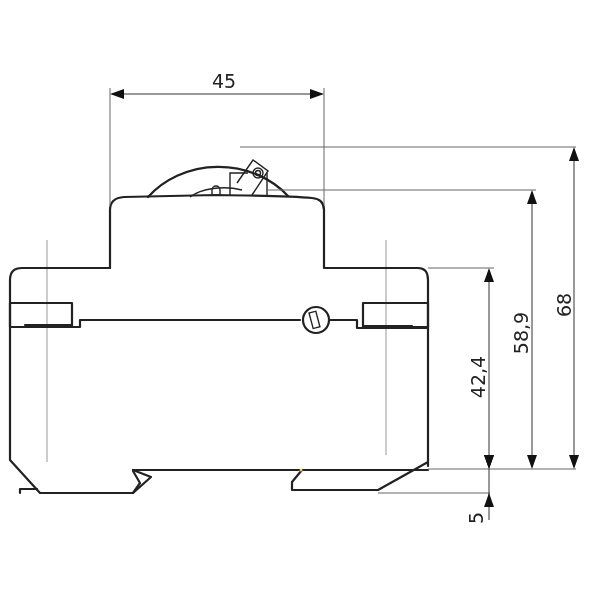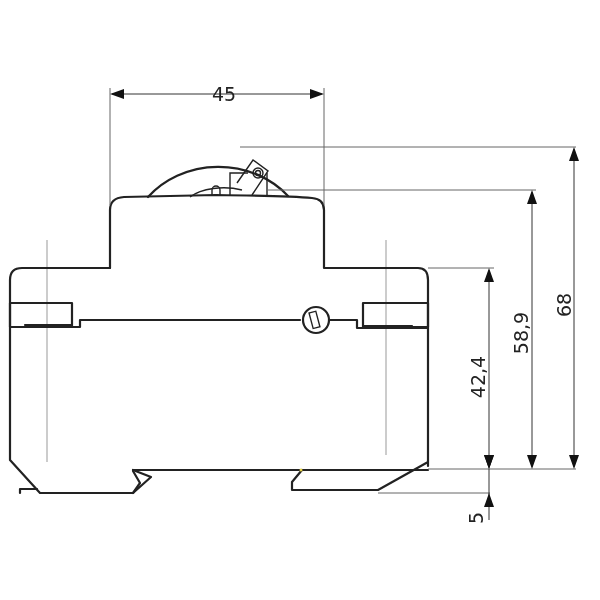--- a/index.html
+++ b/index.html
@@ -95,18 +95,18 @@
       <polygon class="arrow" points="489,469 484,455 494,455"></polygon>
     </g>
 
     <g>
       <line class="dim" x1="489" y1="469" x2="489" y2="520"></line>
       <polygon class="arrow" points="489,469 484,455 494,455"></polygon>
       <polygon class="arrow" points="489,493 484,507 494,507"></polygon>
     </g>
   </svg>
 
-  <div class="label" style="left:212px; top:83px;">45</div>
+  <div class="label" style="left:212px; top:70px;">45</div>
   <div class="label vlabel" style="left:552px; top:294px;">68</div>
   <div class="label vlabel" style="left:500px; top:322px;">58,9</div>
   <div class="label vlabel" style="left:457px; top:366px;">42,4</div>
   <div class="label vlabel" style="left:470px; top:507px;">5</div>
 </div>
 
 </body></html>

